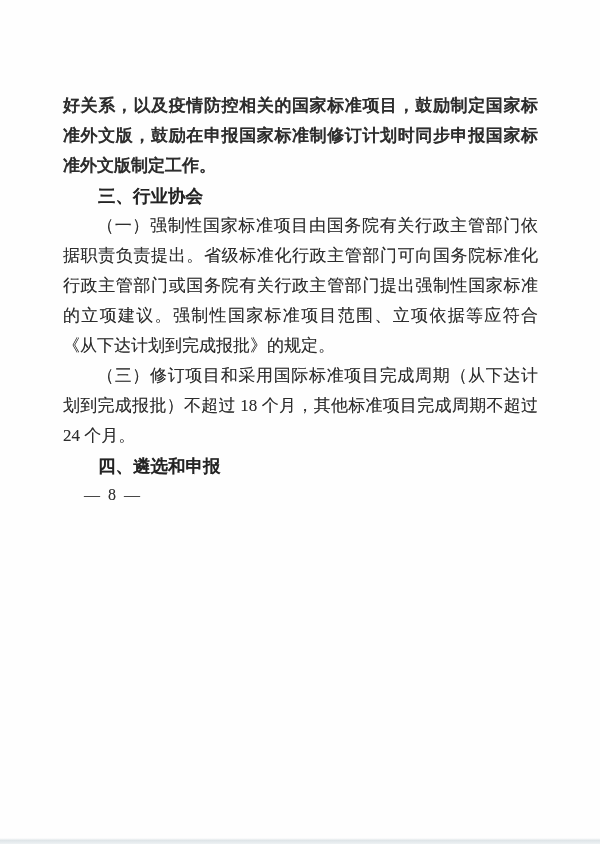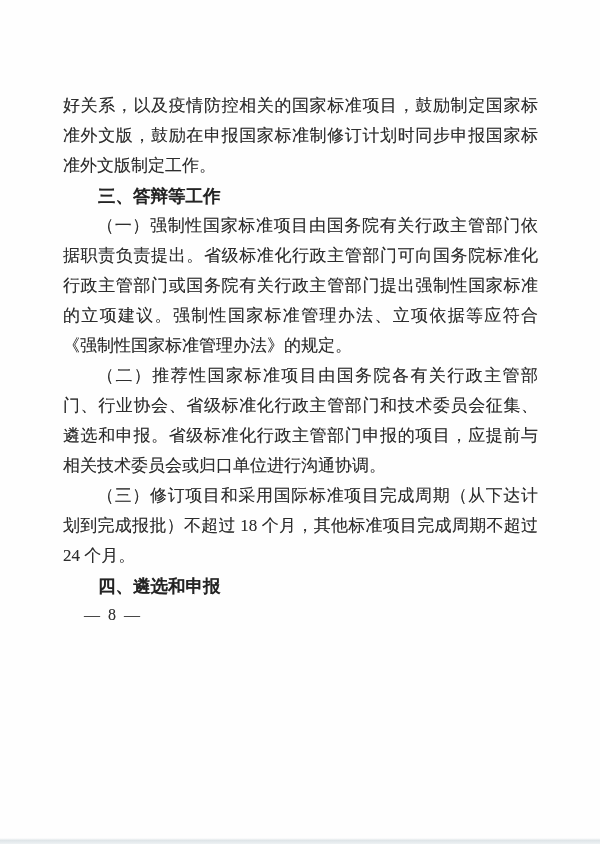--- a/index.html
+++ b/index.html
@@ -24,20 +24,21 @@
     margin: 0;
     font-size: 17px;
     line-height: 30px;
     text-align: justify;
     text-justify: inter-character;
     text-indent: 2em;
     font-family: "Liberation Serif", serif;
   }
   .para.continuation {
     text-indent: 0;
+    font-weight: bold;
   }
   .heading {
     margin: 0;
     font-size: 17.5px;
     line-height: 30px;
     font-weight: bold;
     text-indent: 2em;
     color: #232323;
     font-family: "Liberation Sans", sans-serif;
   }
@@ -58,25 +59,24 @@
     height: 6px;
     background: linear-gradient(to bottom, #ffffff 0%, #dfe5e8 40%, #eef2f4 100%);
   }
 </style>
 </head>
 <body>
 
 <div class="scan-page">
   <p class="para continuation">好关系，以及疫情防控相关的国家标准项目，鼓励制定国家标准外文版，鼓励在申报国家标准制修订计划时同步申报国家标准外文版制定工作。</p>
 
-  <h3 class="heading">三、答辩等工作</h3>
+  <h3 class="heading">三、行业协会</h3>
 
-  <p class="para">（一）强制性国家标准项目由国务院有关行政主管部门依据职责负责提出。省级标准化行政主管部门可向国务院标准化行政主管部门或国务院有关行政主管部门提出强制性国家标准的立项建议。强制性国家标准管理办法、立项依据等应符合《强制性国家标准管理办法》的规定。</p>
+  <p class="para">（一）强制性国家标准项目由国务院有关行政主管部门依据职责负责提出。省级标准化行政主管部门可向国务院标准化行政主管部门或国务院有关行政主管部门提出强制性国家标准的立项建议。强制性国家标准项目范围、立项依据等应符合《从下达计划到完成报批》的规定。</p>
 
-  <p class="para">（二）推荐性国家标准项目由国务院各有关行政主管部门、行业协会、省级标准化行政主管部门和技术委员会征集、遴选和申报。省级标准化行政主管部门申报的项目，应提前与相关技术委员会或归口单位进行沟通协调。</p>
 
   <p class="para">（三）修订项目和采用国际标准项目完成周期（从下达计划到完成报批）不超过 18 个月，其他标准项目完成周期不超过 24 个月。</p>
 
 
   <h3 class="heading">四、遴选和申报</h3>
 
   <div class="page-number">— 8 —</div>
 </div>
 
 <div class="scan-bottom-edge"></div>

